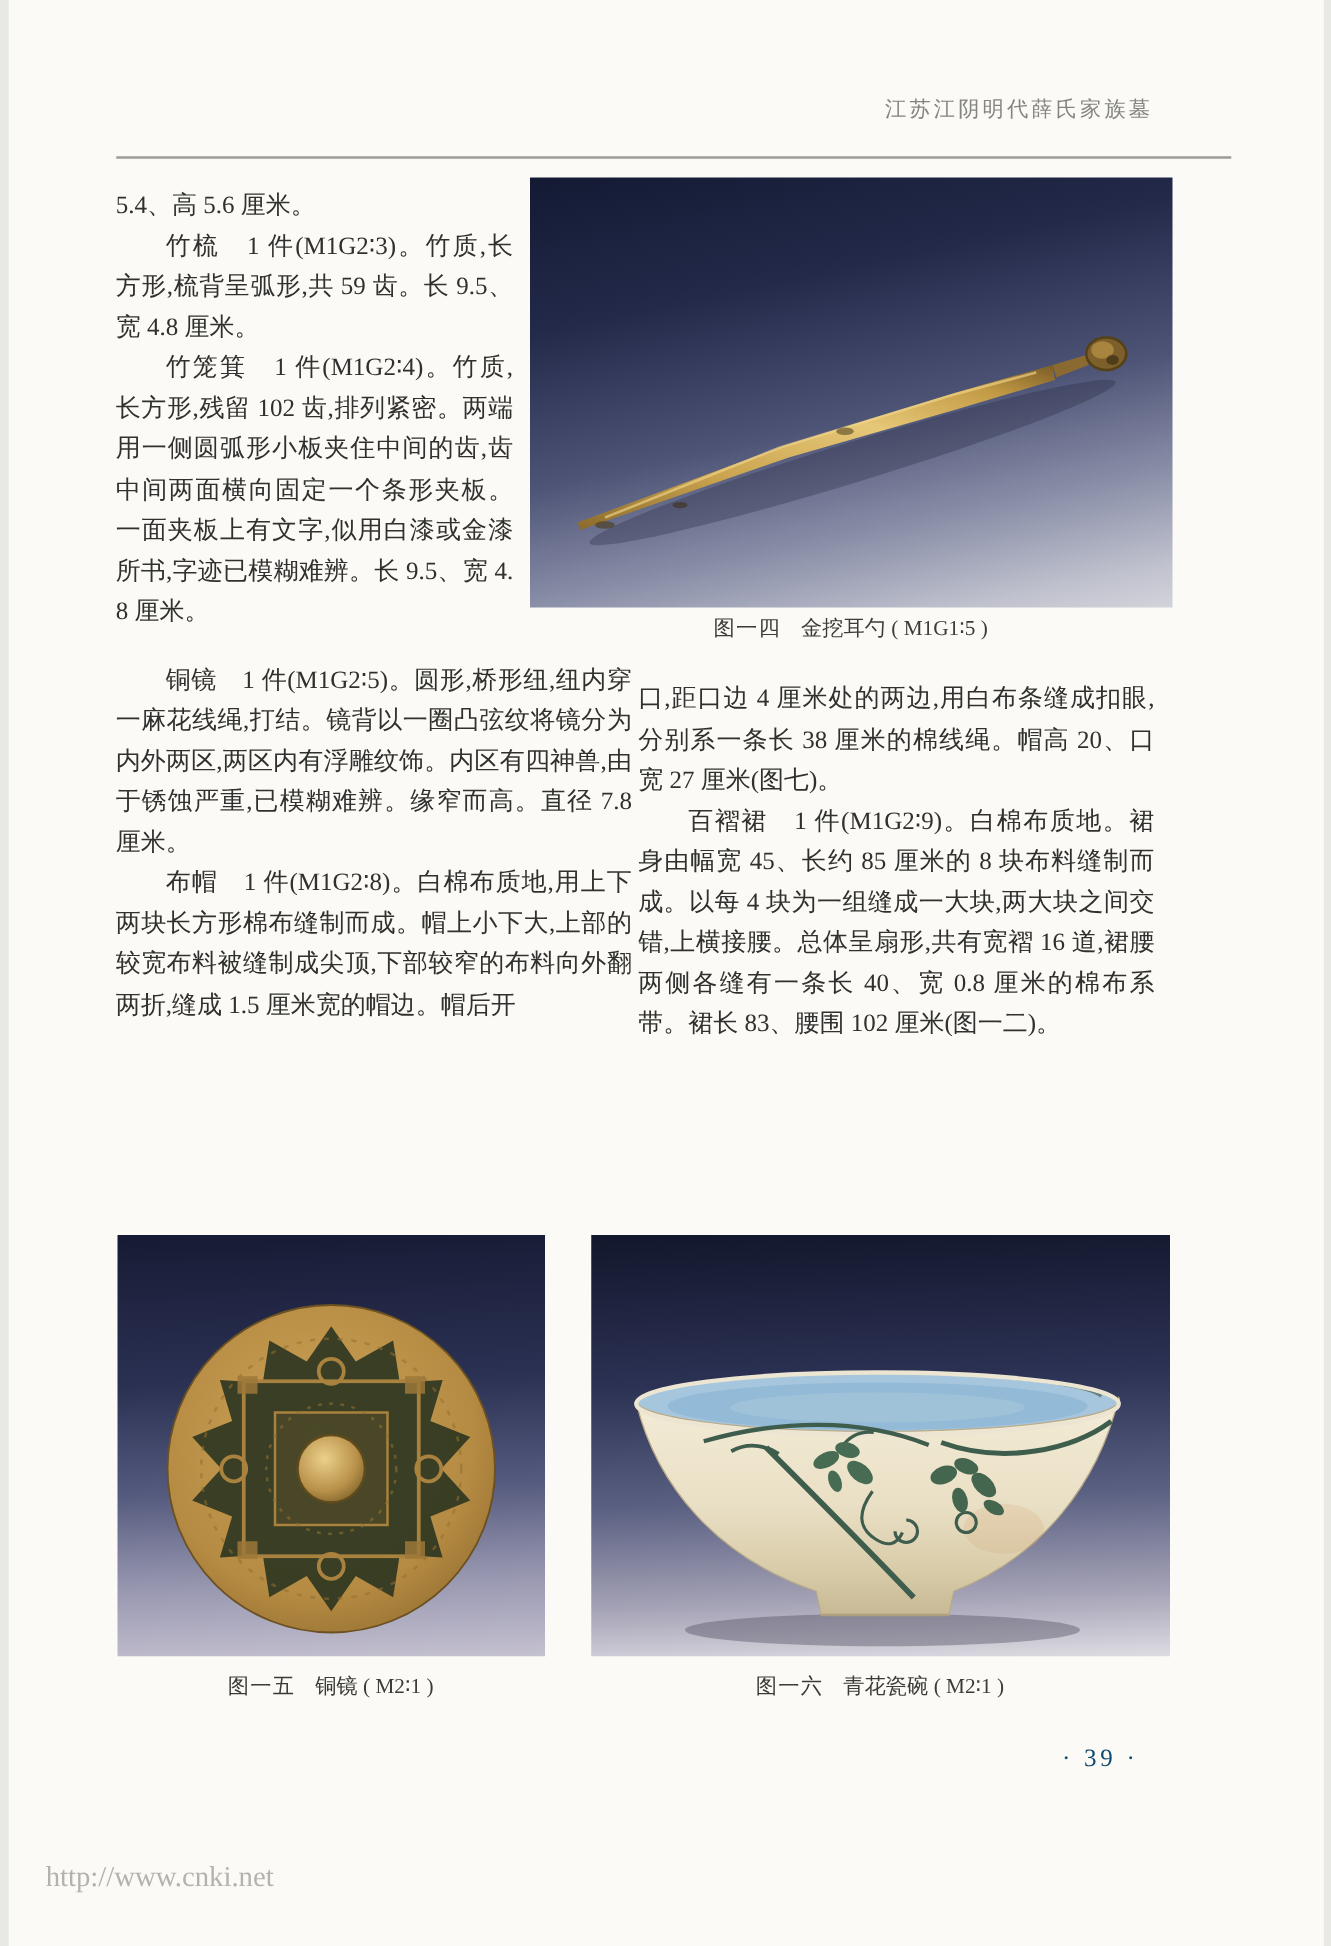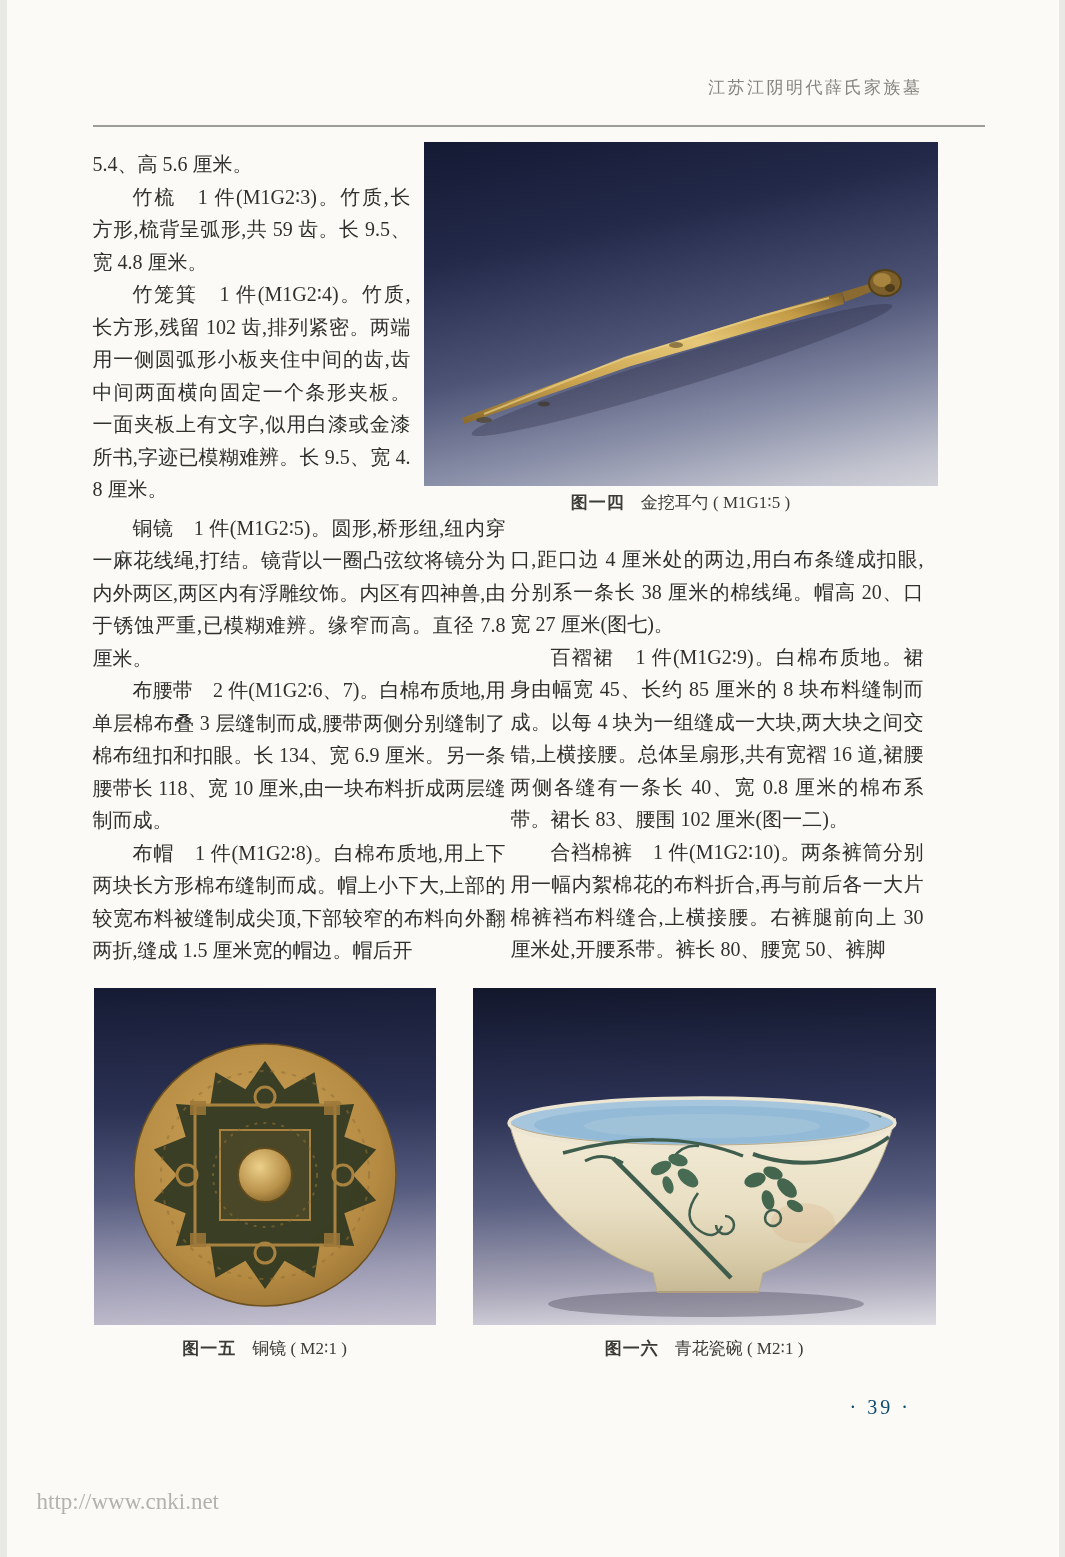--- a/index.html
+++ b/index.html
@@ -22,21 +22,21 @@
     background:#9c9c98;
   }
   .text-col p {
     margin:0; text-indent:2em; text-align:justify;
     font-size:20px; line-height:32.5px;
     word-break:break-all;
   }
   .text-col p.no-indent { text-indent:0; }
   .left-col  { position:absolute; left:86px;  top:148px; width:413px; }
   .right-col { position:absolute; left:504px; top:543px; width:413px; }
-  .narrow { width:318px; margin-bottom:6px; }
+  .narrow { width:318px; margin-bottom:22px; }
   .figure { position:absolute; overflow:hidden; }
   .fig14 {
     left:417px; top:142px; width:514px; height:344px;
     background:linear-gradient(168deg,#141a33 0%,#232a4a 28%,#4d5476 55%,#8b90a9 76%,#bfc1cd 92%,#d3d3da 100%);
   }
   .fig15 {
     left:87px; top:988px; width:342px; height:337px;
     background:linear-gradient(178deg,#161b34 0%,#2b3153 35%,#555b7e 60%,#9a99b2 82%,#c5c1d0 100%);
   }
   .fig16 {
@@ -45,21 +45,21 @@
   }
   .figure svg { display:block; width:100%; height:100%; }
   .figcaption {
     position:absolute; text-align:center;
     font-size:17px; color:#3b3b38; white-space:nowrap;
   }
   .cap14 { left:417px; top:491px; width:514px; }
   .cap15 { left:87px;  top:1337px; width:342px; }
   .cap16 { left:466px; top:1337px; width:463px; }
   .cap-label {
-    font-weight:bold; font-family:"Liberation Sans","DejaVu Sans",sans-serif;
+    font-weight:normal; font-family:"Liberation Sans","DejaVu Sans",sans-serif;
     margin-right:16px; letter-spacing:1px;
   }
   .page-number {
     position:absolute; left:843px; top:1396px;
     font-size:20px; color:#0c4a6e; letter-spacing:3px; white-space:nowrap;
   }
   .footer {
     position:absolute; left:30px; top:1489px; width:1012px;
     display:flex; justify-content:space-between; align-items:baseline;
     font-size:23px; color:#b3b2ac; white-space:nowrap;
@@ -100,28 +100,26 @@
     <span class="cap-label">图一四</span><span>金挖耳勺 ( M1G1∶5 )</span>
   </div>
 
   <div class="text-col left-col">
     <div class="narrow">
       <p class="no-indent">5.4、高 5.6 厘米。</p>
       <p>竹梳　1 件(M1G2∶3)。竹质,长方形,梳背呈弧形,共 59 齿。长 9.5、宽 4.8 厘米。</p>
       <p>竹笼箕　1 件(M1G2∶4)。竹质,长方形,残留 102 齿,排列紧密。两端用一侧圆弧形小板夹住中间的齿,齿中间两面横向固定一个条形夹板。一面夹板上有文字,似用白漆或金漆所书,字迹已模糊难辨。长 9.5、宽 4.8 厘米。</p>
     </div>
     <p>铜镜　1 件(M1G2∶5)。圆形,桥形纽,纽内穿一麻花线绳,打结。镜背以一圈凸弦纹将镜分为内外两区,两区内有浮雕纹饰。内区有四神兽,由于锈蚀严重,已模糊难辨。缘窄而高。直径 7.8 厘米。</p>
-    <p>布腰带　2 件(M1G2∶6、7)。白棉布质地,用单层棉布叠 3 层缝制而成,腰带两侧分别缝制了棉布纽扣和扣眼。长 134、宽 6.9 厘米。另一条腰带长 118、宽 10 厘米,由一块布料折成两层缝制而成。</p>
     <p>布帽　1 件(M1G2∶8)。白棉布质地,用上下两块长方形棉布缝制而成。帽上小下大,上部的较宽布料被缝制成尖顶,下部较窄的布料向外翻两折,缝成 1.5 厘米宽的帽边。帽后开</p>
   </div>
 
   <div class="text-col right-col">
     <p class="no-indent">口,距口边 4 厘米处的两边,用白布条缝成扣眼,分别系一条长 38 厘米的棉线绳。帽高 20、口宽 27 厘米(图七)。</p>
     <p>百褶裙　1 件(M1G2∶9)。白棉布质地。裙身由幅宽 45、长约 85 厘米的 8 块布料缝制而成。以每 4 块为一组缝成一大块,两大块之间交错,上横接腰。总体呈扇形,共有宽褶 16 道,裙腰两侧各缝有一条长 40、宽 0.8 厘米的棉布系带。裙长 83、腰围 102 厘米(图一二)。</p>
-    <p>合裆棉裤　1 件(M1G2∶10)。两条裤筒分别用一幅内絮棉花的布料折合,再与前后各一大片棉裤裆布料缝合,上横接腰。右裤腿前向上 30 厘米处,开腰系带。裤长 80、腰宽 50、裤脚</p>
   </div>
 
   <div class="figure fig15">
     <svg viewBox="0 0 342 337">
       <defs>
         <radialGradient id="bronzeRim" cx="0.45" cy="0.4" r="0.75">
           <stop offset="0" stop-color="#cda45a"></stop>
           <stop offset="0.65" stop-color="#b58a42"></stop>
           <stop offset="1" stop-color="#8a672c"></stop>
         </radialGradient>

